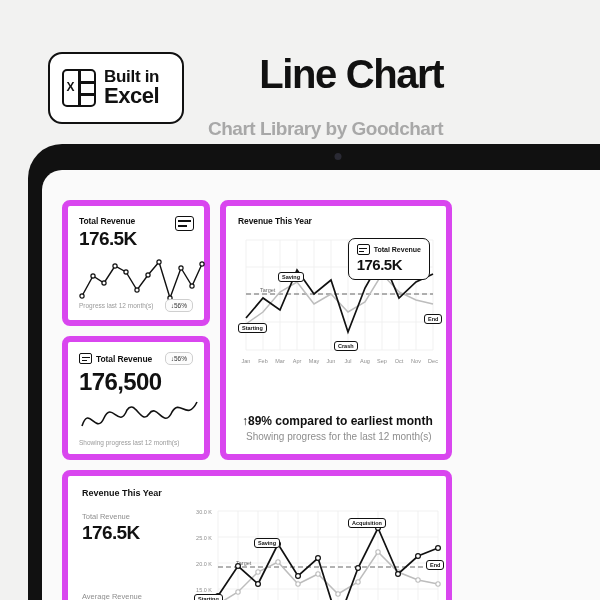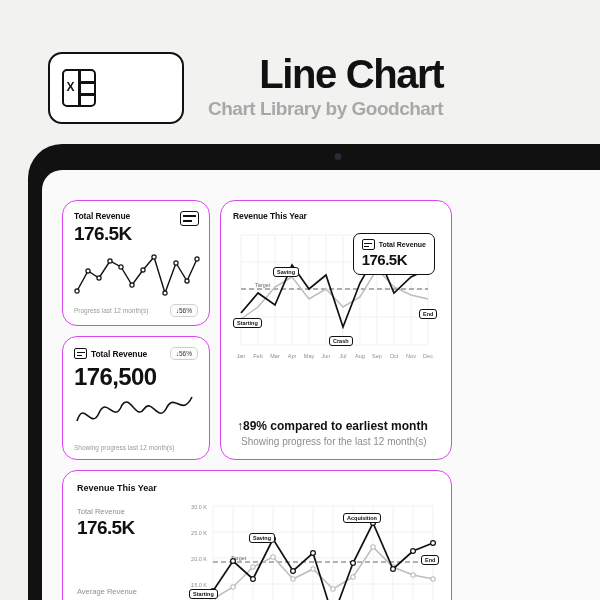--- a/index.html
+++ b/index.html
@@ -26,34 +26,34 @@
   .xl-icon .x {
     position:absolute; left:2px; top:11px; width:13px; height:15px;
     font-size:12px; font-weight:bold; line-height:15px; text-align:center;
   }
   .badge-txt { line-height:1.02; }
   .badge-txt .b1 { font-size:17px; font-weight:bold; letter-spacing:-0.3px; }
   .badge-txt .b2 { font-size:22px; font-weight:bold; letter-spacing:-0.5px; }
 
   .titles { margin-left:24px; padding-top:2px;text-align:right; }
   .main-title { font-size:40px; font-weight:bold; letter-spacing:-1.4px; line-height:1.0; }
-  .sub-title { font-size:19px; color:#a8a8a8; font-weight:bold; letter-spacing:-0.5px; margin-top:4px; }
+  .sub-title { font-size:19px; color:#a8a8a8; font-weight:bold; letter-spacing:-0.5px; margin-top:24px; }
 
   
   .tablet {
     position:absolute; left:28px; top:144px; width:620px; height:520px;
     background:#111; border-radius:34px 34px 0 0; padding:14px 0 0 14px;
   }
   .screen {
     position:absolute; left:14px; top:26px; width:606px; height:500px;
     background:#fafafa; border-radius:20px 20px 0 0; overflow:hidden;
   }
   .cam { position:absolute; left:50%; top:9px; transform:translateX(-50%); width:7px; height:7px; border-radius:50%; background:#2a2a34; }
 
-  .card { position:absolute; background:#fff; border:1px solid #d946ef; border-radius:15px; }
+  .card { position:absolute; background:#fff; border:6px solid #d946ef; border-radius:8px; }
 
   
   #kpi1 { left:20px; top:30px; width:148px; height:126px; padding:10px 11px; }
   .kpi-label { font-size:8.5px; font-weight:bold; letter-spacing:-0.1px; }
   .kpi-value { font-size:19px; font-weight:bold; letter-spacing:-0.6px; margin-top:2px; }
   .card-icon { position:absolute; right:10px; top:10px; width:19px; height:15px; border:1.4px solid #111; border-radius:3px; }
   .card-icon:before { content:""; position:absolute; left:2px; top:3px; width:13px; height:1.6px; background:#111; }
   .card-icon:after { content:""; position:absolute; left:2px; top:8px; width:9px; height:1.6px; background:#111; }
   .kpi-foot { position:absolute; left:11px; right:11px; bottom:8px; display:flex; align-items:center; justify-content:space-between; }
   .kpi-foot-txt { font-size:6.5px; color:#9a9a9a; }
@@ -100,20 +100,24 @@
 <div class="page">
 
   <div class="header">
     <div class="badge">
       <div class="xl-icon">
         <div class="frame"></div>
           <div class="vline"></div>
           <div class="h1"></div>
           <div class="h2"></div>
         <div class="x">X</div>
+      </div>
+      <div class="badge-txt">
+        <div class="b1">Built in</div>
+        <div class="b2">Excel</div>
       </div>
     </div>
     <div class="titles">
       <div class="main-title">Line Chart</div>
       <div class="sub-title">Chart Library by Goodchart</div>
     </div>
   </div>
 
   <div class="tablet">
     <div class="cam"></div>

